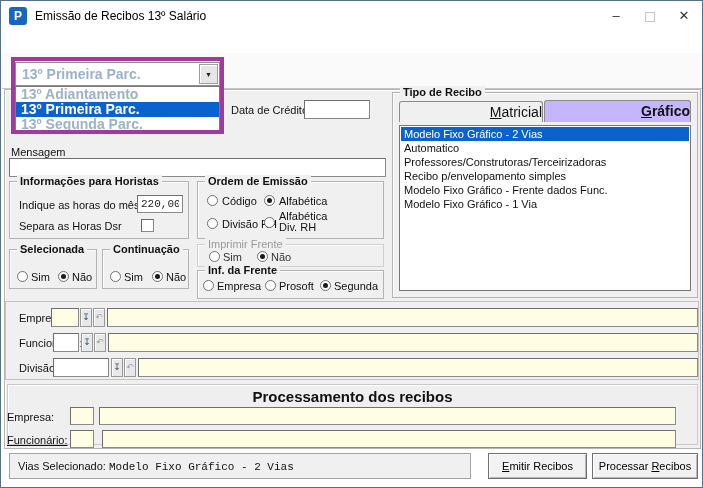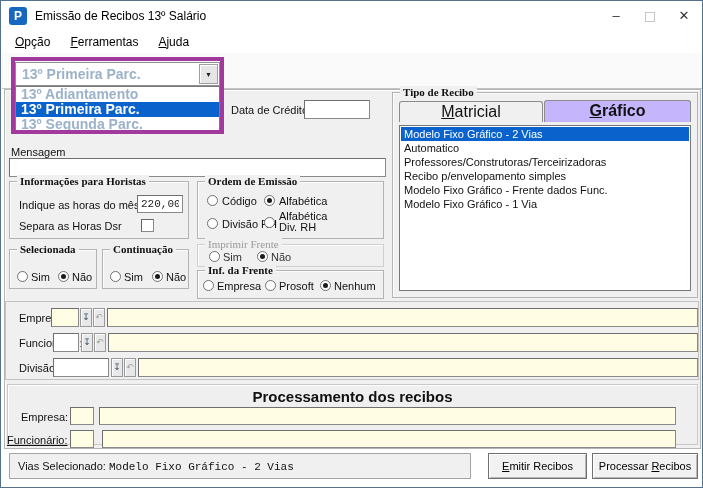--- a/index.html
+++ b/index.html
@@ -21,31 +21,31 @@
 
   
   .band { position:absolute; left:1px; top:52px; width:701px; height:36px; background:#fafafa; border-bottom:1px solid #c3c3c3; }
   .main-panel { position:absolute; left:3px; top:88px; width:697px; height:360px; background:#f0f0f0; border:1px solid #b5b5b5; box-shadow: inset 1px 1px 0 #fff; }
 
   
   .lbl { position:absolute; font-size:11px; color:#111; white-space:nowrap; }
   .txt { position:absolute; background:#fff; border:1px solid #8a8a8a; border-top-color:#6f6f6f; border-left-color:#6f6f6f; font-family:inherit; font-size:11px; padding:0 3px; outline:none; }
   .cream { background:#fffde3; }
   .group { position:absolute; border:1px solid #b3b3b3; box-shadow: inset 1px 1px 0 rgba(255,255,255,.85); }
-  .gtitle { position:absolute; top:-7px; left:7px; background:#f0f0f0; padding:0 3px; font-weight:bold; font-size:11px; white-space:nowrap;font-family:Liberation Serif, serif; }
+  .gtitle { position:absolute; top:-7px; left:7px; background:#f0f0f0; padding:0 3px; font-weight:bold; font-size:11px; white-space:nowrap; }
   .group.disabled { border-color:#cfcfcf; }
   .group.disabled .gtitle { color:#9a9a9a; font-weight:normal; }
   .radio { position:absolute; width:11px; height:11px; border-radius:50%; border:1px solid #707070; background:#fff; }
   .radio.checked::after { content:""; position:absolute; left:2px; top:2px; width:5px; height:5px; border-radius:50%; background:#1a1a1a; }
   .checkbox { position:absolute; width:13px; height:13px; background:#fff; border:1px solid #8a8a8a; border-top-color:#666; border-left-color:#666; }
   .mini-btn { position:absolute; width:12px; height:19px; background:#e8e8e8; border:1px solid #999; box-shadow: inset 1px 1px 0 #fff; font-size:9px; text-align:center; line-height:17px; color:#35506b; padding:0; }
   .mini-btn.grey { color:#a0a0a0; }
 
   
-  .tab { position:absolute; height:21px; background:#f0f0f0; border:1px solid #8c8c8c; border-bottom:none; border-radius:3px 3px 0 0; text-align:center; line-height:20px; font-size:16px; }
+  .tab { position:absolute; height:21px; background:#f0f0f0; border:1px solid #8c8c8c; border-bottom:none; border-radius:3px 3px 0 0; text-align:right; line-height:20px; font-size:14px; }
   .tab.active { font-weight:bold; background:#c4b5fd; }
   .listbox { position:absolute; background:#fff; border:1px solid #777; padding:1px; overflow:hidden; }
   .list-item { height:14px; line-height:14px; padding-left:3px; font-size:11px; white-space:nowrap; }
   .list-item.sel { background:#0a63cc; color:#fff; }
 
   
   .combo { position:absolute; left:14px; top:61px; width:205px; height:24px; background:#fff; border:1px solid #8d8d8d; z-index:15; }
   .combo-text { position:absolute; left:6px; top:3px; font-size:14px; font-weight:bold; color:#9cb2c9; }
   .combo-btn { position:absolute; right:1px; top:1px; width:19px; height:20px; background:#e6e6e6; border:1px solid #9e9e9e; box-shadow: inset 1px 1px 0 #fff; font-size:7px; text-align:center; line-height:19px; color:#222; }
   .dropdown { position:absolute; left:14px; top:85px; width:205px; background:#fff; border:1px solid #7b7b7b; z-index:15; }
@@ -66,25 +66,20 @@
 <div class="window">
 
   <div class="titlebar">
     <div class="app-icon">P</div>
     <div class="win-title">Emissão de Recibos 13º Salário</div>
     <div class="winbtn" style="left:598px;"><span>–</span></div>
     <div class="winbtn max" style="left:632px;"><span></span></div>
     <div class="winbtn" style="left:666px;"><span>✕</span></div>
   </div>
 
-  <div class="menubar">
-    <div class="menu-item"><span class="accel">O</span><span>pção</span></div>
-    <div class="menu-item"><span class="accel">F</span><span>erramentas</span></div>
-    <div class="menu-item"><span class="accel">A</span><span>juda</span></div>
-  </div>
 
   <div class="band"></div>
   <div class="main-panel"></div>
 
   <div class="lbl" style="left:230px; top:103px;">Data de Crédito</div>
   <input class="txt" style="left: 303px; top: 99px; width: 66px; height: 19px;" value="">
 
   <div class="group" style="left:391px; top:91px; width:306px; height:206px;">
     <div class="gtitle">Tipo de Recibo</div>
   </div>
@@ -147,21 +142,21 @@
   <div class="lbl" style="left:270px; top:250px; color:#333;">Não</div>
 
   <div class="group" style="left:196px; top:269px; width:187px; height:29px;">
     <div class="gtitle">Inf. da Frente</div>
   </div>
   <span class="radio" style="left:202px; top:279px;"></span>
   <div class="lbl" style="left:216px; top:279px;">Empresa</div>
   <span class="radio" style="left:264px; top:279px;"></span>
   <div class="lbl" style="left:278px; top:279px;">Prosoft</div>
   <span class="radio checked" style="left:319px; top:279px;"></span>
-  <div class="lbl" style="left:333px; top:279px;">Nenhum</div>
+  <div class="lbl" style="left:333px; top:279px;">Segunda</div>
 
   <div style="position:absolute; left:4px; top:300px; width:694px; height:79px; border:1px solid #c2c2c2;"></div>
 
   <div class="lbl" style="left:18px; top:311px;">Empresa :</div>
   <input class="txt cream" style="left: 50px; top: 307px; width: 28px; height: 19px;" value="">
   <button class="mini-btn" style="left:79px; top:307px;"><span>↧</span></button>
   <button class="mini-btn grey" style="left:92px; top:307px;"><span>↶</span></button>
   <input class="txt cream" style="left: 106px; top: 307px; width: 591px; height: 19px;">
 
   <div class="lbl" style="left:18px; top:336px;">Funcionário :</div>
@@ -172,21 +167,21 @@
 
   <div class="lbl" style="left:18px; top:361px;">Divisão R.H.:</div>
   <input class="txt" style="left: 52px; top: 357px; width: 56px; height: 19px;" value="">
   <button class="mini-btn" style="left:110px; top:357px;"><span>↧</span></button>
   <button class="mini-btn grey" style="left:123px; top:357px;"><span>↶</span></button>
   <input class="txt cream" style="left: 137px; top: 357px; width: 560px; height: 19px;">
 
   <div class="proc-panel">
     <div class="proc-title">Processamento dos recibos</div>
   </div>
-  <div class="lbl" style="left:6px; top:410px; width:60px; text-align:left;padding-left:14px;">Empresa:</div>
+  <div class="lbl" style="left:6px; top:410px; width:60px; text-align:left;">Empresa:</div>
   <input class="txt cream" style="left: 69px; top: 406px; width: 24px; height: 18px;" value="">
   <input class="txt cream" style="left: 98px; top: 406px; width: 577px; height: 18px;">
   <div class="lbl" style="left:6px; top:433px; width:60px; text-align:right;text-decoration:underline;">Funcionário:</div>
   <input class="txt cream" style="left: 69px; top: 429px; width: 24px; height: 18px;" value="">
   <input class="txt cream" style="left: 101px; top: 429px; width: 574px; height: 18px;">
 
   <div class="status-panel">
     <span>Vias Selecionado:</span>
     <span class="mono">Modelo Fixo Gráfico - 2 Vias</span>
   </div>

